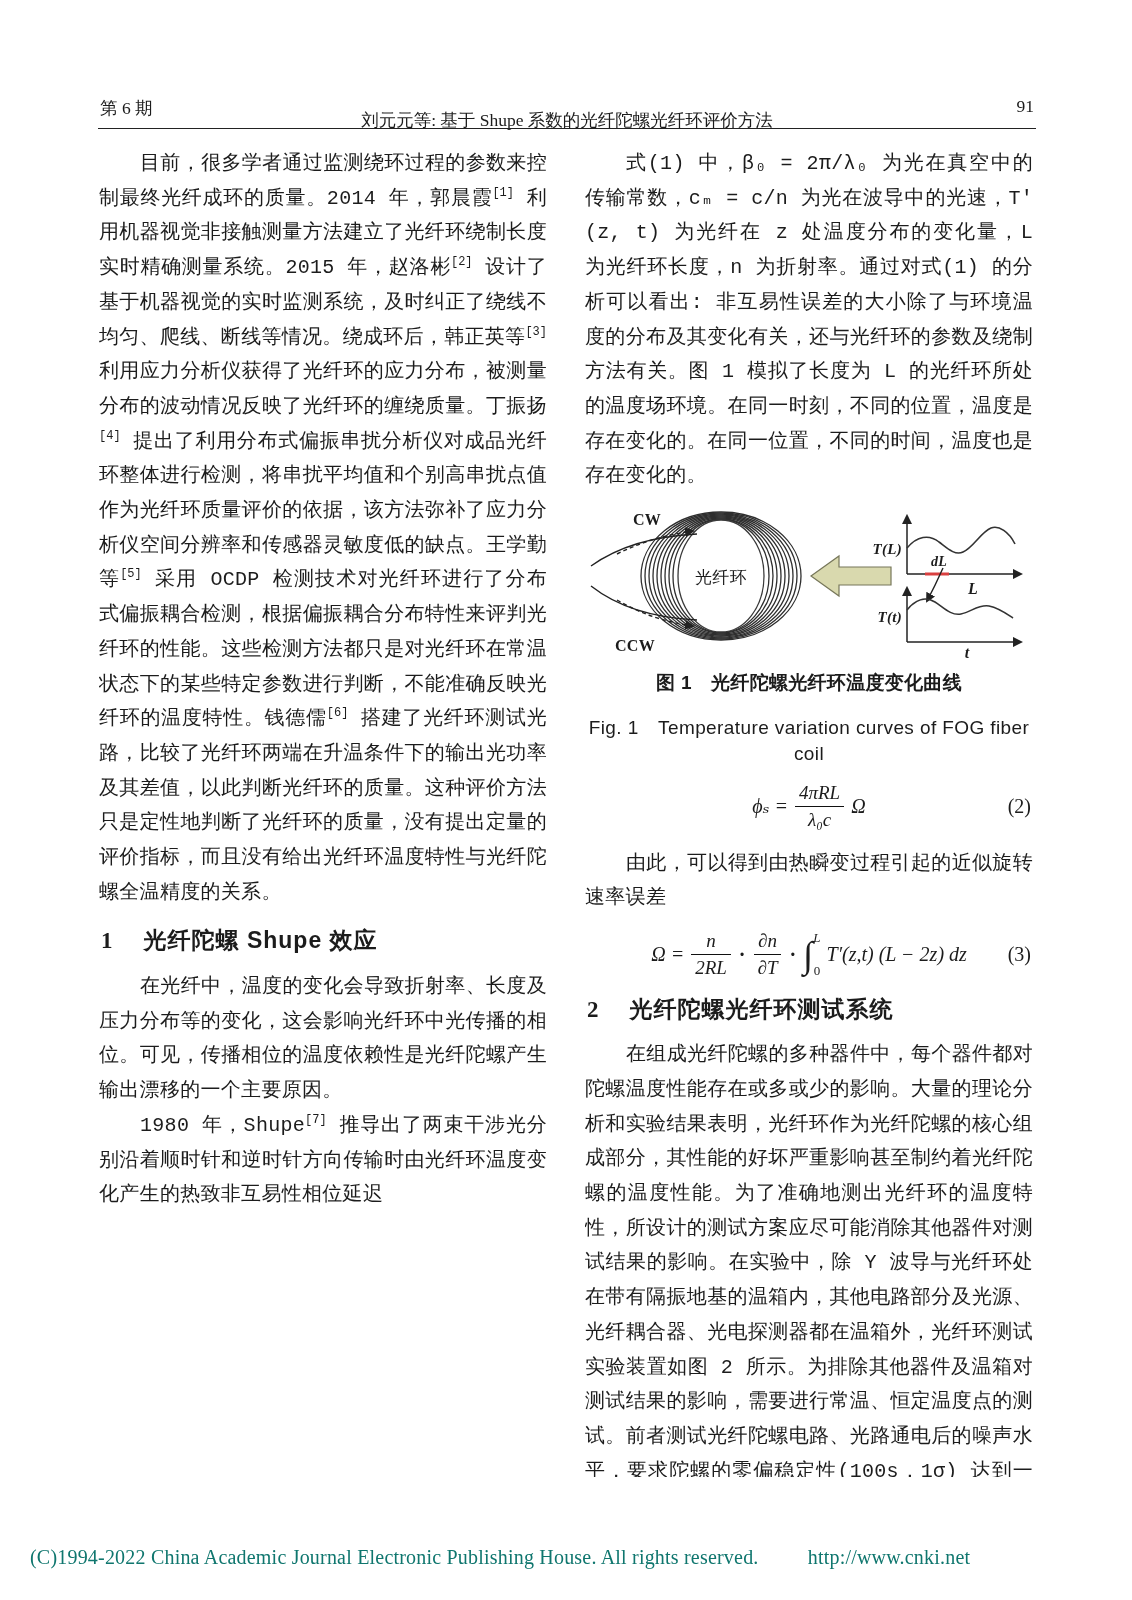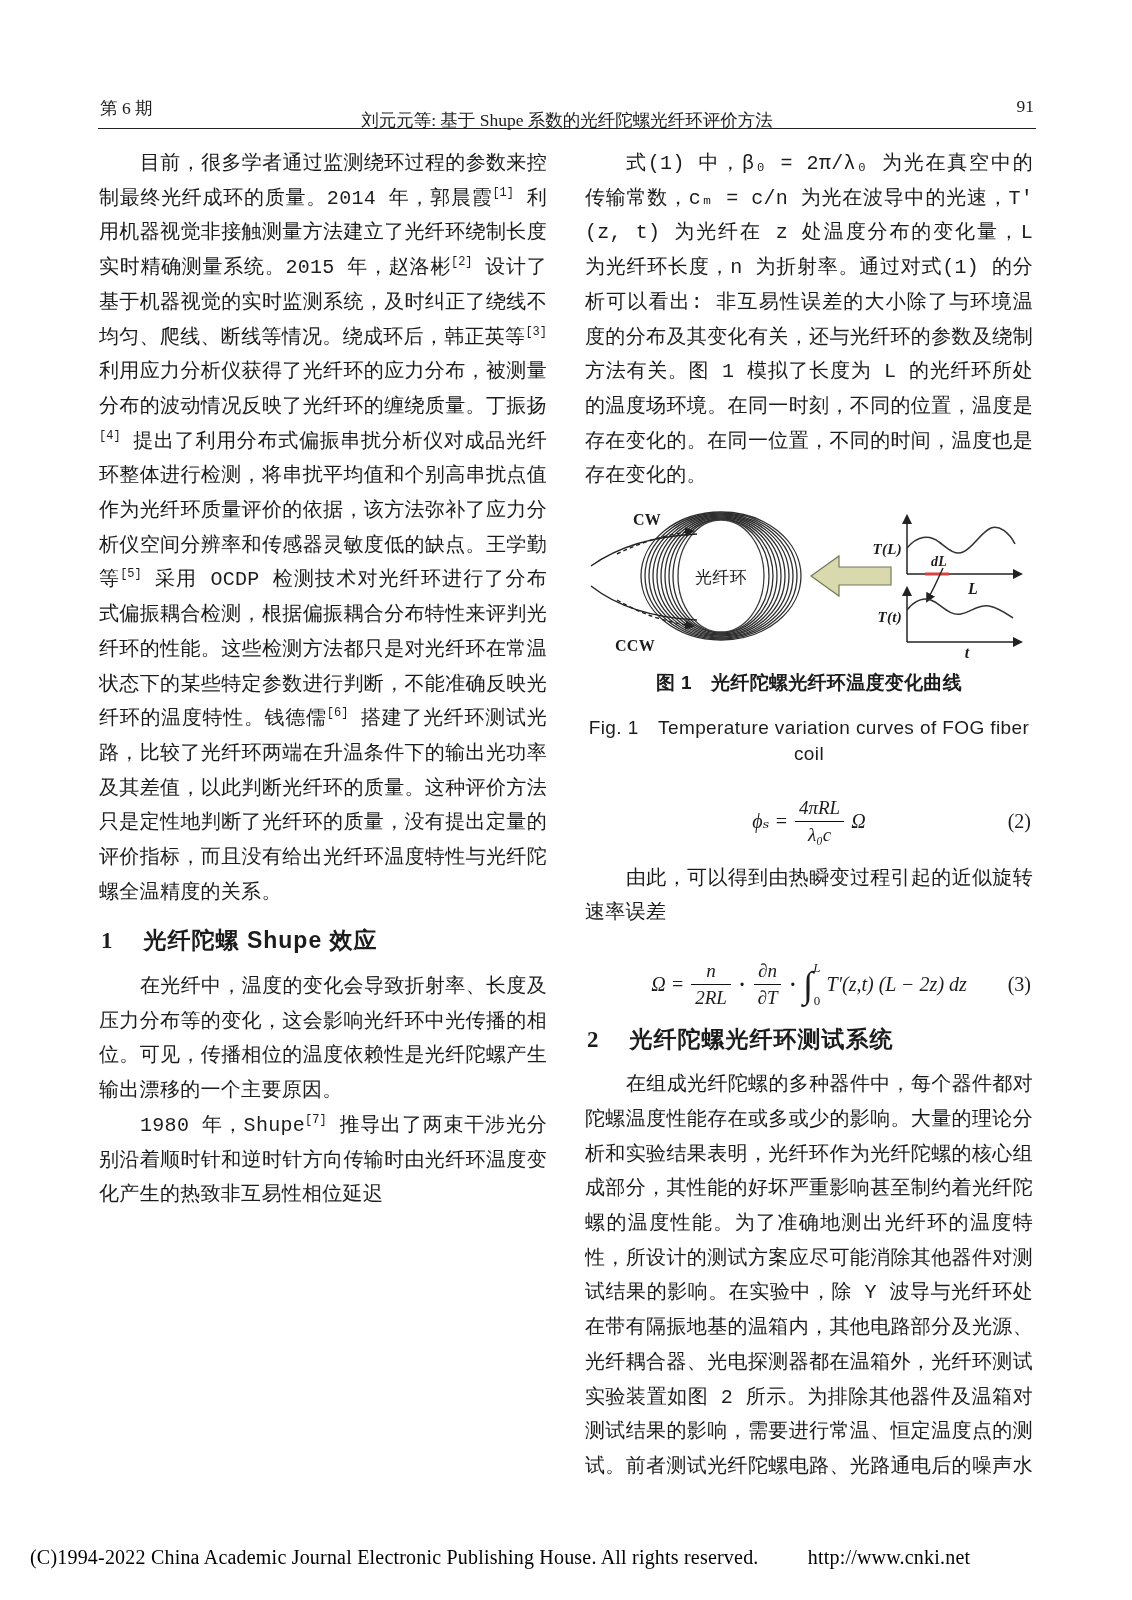--- a/index.html
+++ b/index.html
@@ -22,39 +22,39 @@
   .body-p{margin:0; text-indent:41px;font-family:Liberation Mono, monospace;}
   sup.ref{font-size:12px; line-height:0; letter-spacing:0;}
   
   .sec-heading{
     font-family:"Liberation Sans","DejaVu Sans",sans-serif;
     font-size:23px; font-weight:bold; margin:17px 0 15px 2px; letter-spacing:1px;
     line-height:1.2; text-align:left;
   }
   .sec-num{margin-right:30px; font-family:"Liberation Serif",serif;}
   
-  .equation{position:relative; text-align:center; margin:29px 0 16px; text-indent:0;
+  .equation{position:relative; text-align:center; margin:14px 0 16px; text-indent:0;
             font-size:20px; letter-spacing:0;}
   .eq-body{display:inline-flex; align-items:center; gap:5px;}
   .eq-var{font-style:italic;}
   .eq-dot{font-style:normal; font-weight:bold; padding:0 1px;}
   .frac{display:inline-block; vertical-align:middle; text-align:center; font-size:19px; line-height:1.15; margin:0 2px;}
   .frac .num{display:block; border-bottom:1.3px solid #111; padding:0 4px 2px;}
   .frac .den{display:block; padding:2px 4px 0;}
   .int-wrap{display:inline-flex; align-items:center; margin:0 1px;}
   .int-sign{font-size:37px; line-height:1; font-style:normal;}
   .int-limits{display:inline-flex; flex-direction:column; justify-content:space-between; height:46px; font-size:13px; line-height:1;}
   .eq-num{position:absolute; right:2px; top:50%; transform:translateY(-50%); font-style:normal;}
   
   .figure{margin:10px 0 6px; text-align:center; text-indent:0;}
   .figure svg{display:block; margin:0 auto;}
   .cap-cn{font-family:"Liberation Sans","DejaVu Sans",sans-serif; font-weight:bold; font-size:19px; line-height:1.4; margin-top:8px; }
   .cap-en{font-family:"Liberation Sans","DejaVu Sans",sans-serif; font-size:19px; line-height:1.4; margin-top:18px; text-align:center; letter-spacing:0.4px;}
   
-  .page-footer{position:absolute; left:30px; top:1546px; width:1080px; color:#000000;
+  .page-footer{position:absolute; left:30px; top:1546px; width:1080px; color:#0f766e;
                font-size:20px; letter-spacing:0.2px; white-space:nowrap;}
   .footer-url{margin-left:44px;}
 </style>
 </head>
 <body>
 
 <div class="page">
 
   <header class="page-header">
     <span class="hdr-issue">第 6 期</span>

